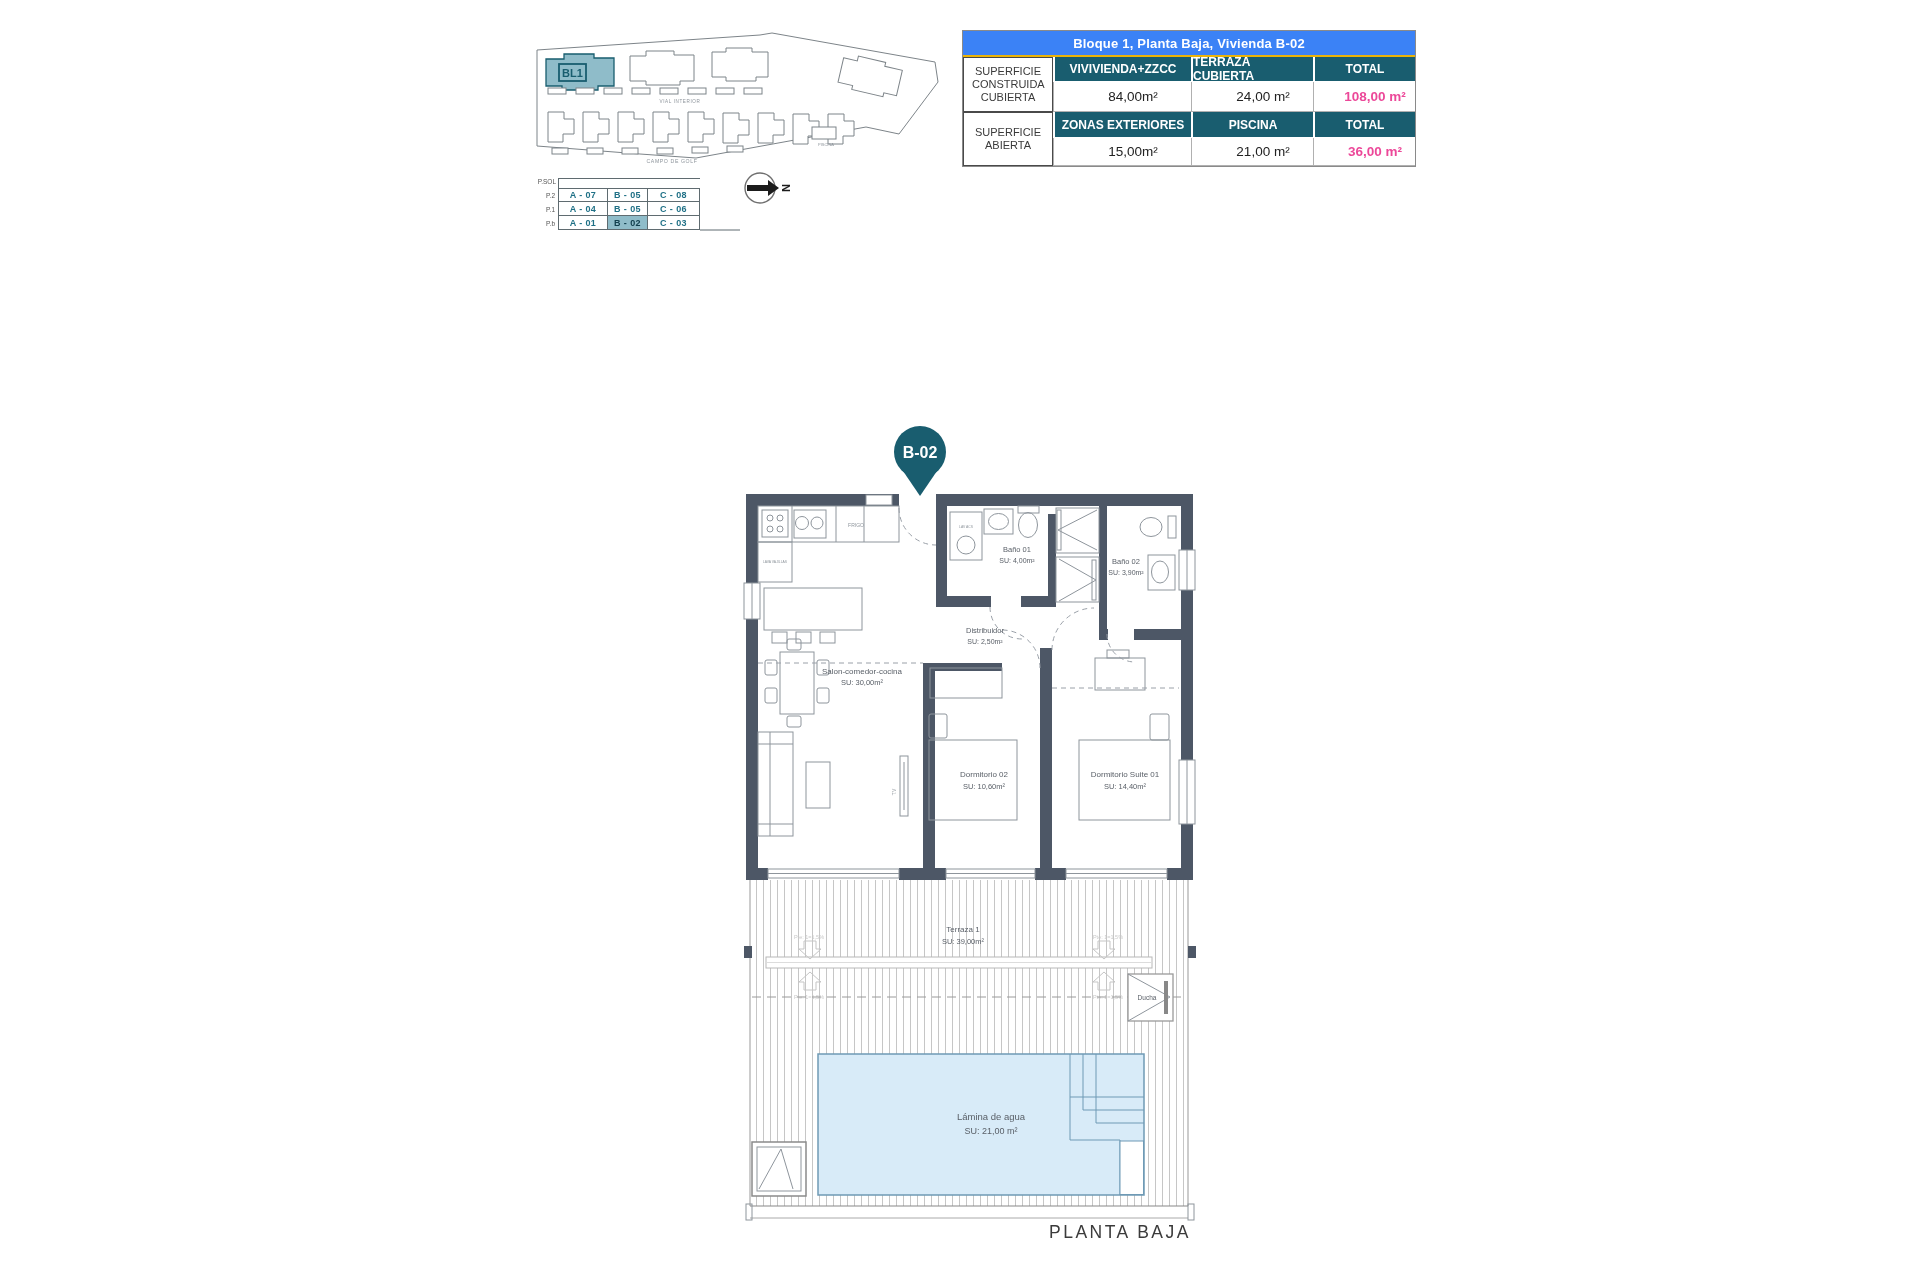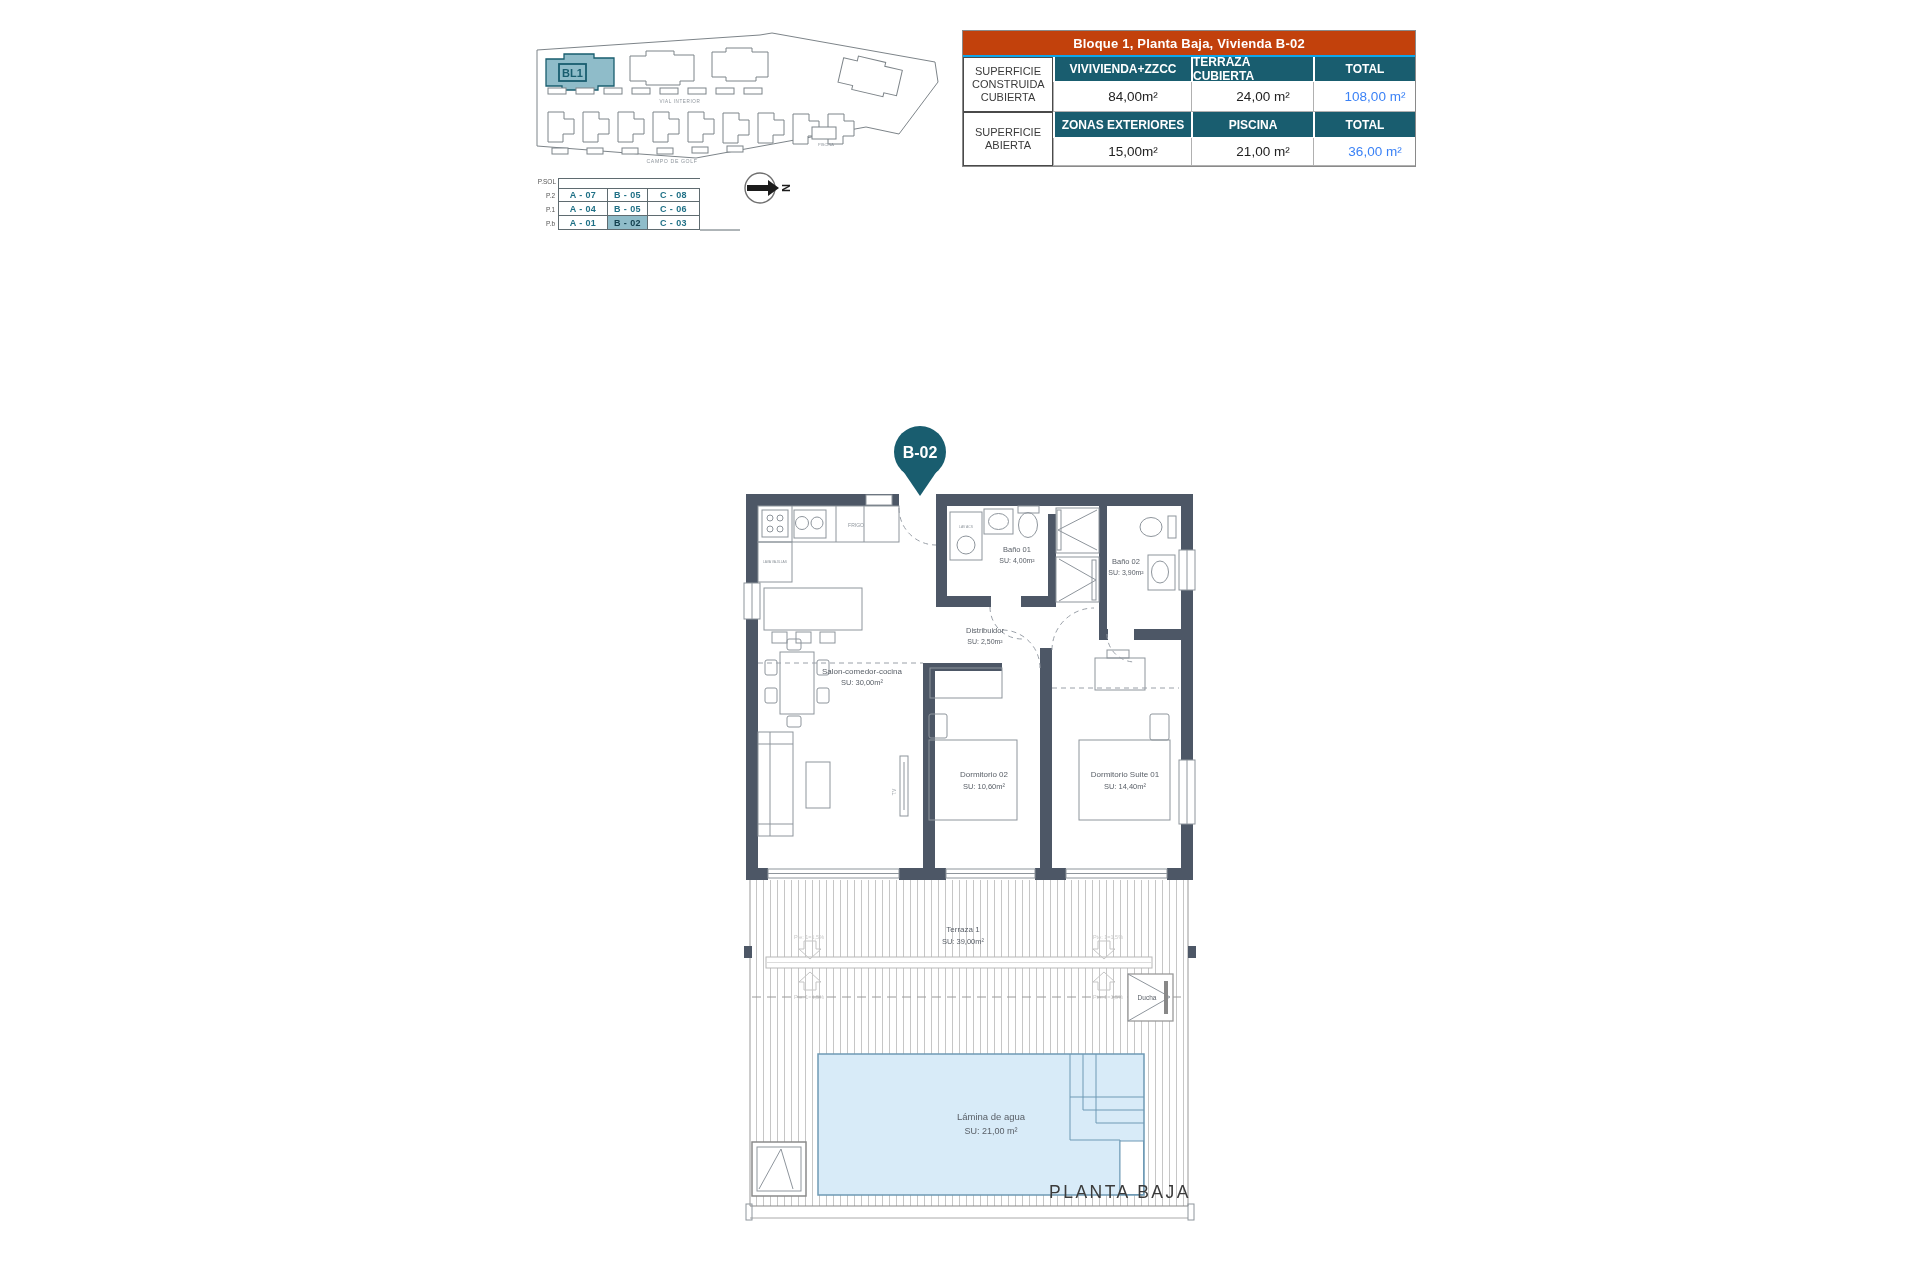--- a/index.html
+++ b/index.html
@@ -19,50 +19,50 @@
   .tiny { fill:#8e959c; }
   .slope{ fill:#c9c9c9; }
   .slope-arrow { fill:none; stroke:#c5c5c5; stroke-width:1; }
 
   
   .spec { position:absolute; left:962px; top:30px; width:452px;
           display:grid; grid-template-columns:90px 138px 122px 102px;
           grid-template-rows:26px 25px 30px 26px 28px;
           border:1px solid #8a8a8a; background:#fff; box-sizing:content-box; }
   .spec div { box-sizing:border-box; display:flex; align-items:center; justify-content:center; }
-  .spec .title { grid-column:1/5; grid-row:1; background:#c2410c; color:#fff;
+  .spec .title { grid-column:1/5; grid-row:1; background:#3b82f6; color:#fff;
                  font-weight:bold; font-size:13px; letter-spacing:.2px;
-                 border-bottom:2px solid #0ea5e9; }
+                 border-bottom:2px solid #eab308; }
   .spec .rowhead { grid-column:1; border:1.5px solid #4a4a4a; background:#fff;
                    font-size:11px; color:#3a3a3a; text-align:center; line-height:1.18; padding:14px; }
   .spec .rh1 { grid-row:2/4; } .spec .rh2 { grid-row:4/6; }
   .spec .th { background:#195d6f; color:#fff; font-weight:bold; font-size:12px;
               border-left:2px solid #fff; border-bottom:1.5px solid #fff; }
   .spec .td { background:#fff; color:#222; font-size:13.5px;
               border-left:1px solid #b0b0b0; border-bottom:1px solid #b0b0b0;padding-left:21px; }
-  .spec .total { font-weight:normal; color:#3b82f6; }
+  .spec .total { font-weight:bold; color:#ec4899; }
   .r2 { grid-row:2; } .r3 { grid-row:3; } .r4 { grid-row:4; } .r5 { grid-row:5; }
   .c2 { grid-column:2; } .c3 { grid-column:3; } .c4 { grid-column:4; }
 
   
   .legend { position:absolute; left:537px; top:178px;
             display:grid; grid-template-columns:22px 49px 40px 52px;
             grid-template-rows:10px 14px 14px 14px; }
   .legend div { box-sizing:border-box; display:flex; align-items:center; justify-content:center; }
   .legend .hd  { justify-content:flex-end; padding-right:2px; font-size:6.5px; color:#555;
                  border-right:1px solid #5f6b70; align-items:flex-start; }
   .legend .lvl { justify-content:flex-end; padding-right:3px; font-size:6.5px; color:#555;
                  border-right:1px solid #5f6b70; }
   .legend .cell { font-size:9px; font-weight:bold; color:#1f7086; letter-spacing:.4px;
                   border-right:1px solid #5f6b70; border-bottom:1px solid #5f6b70; }
   .legend .row1 { border-top:1px solid #5f6b70; }
   .legend .hl { background:#8fbcc9; color:#12404f; }
 
   
-  .caption { position:absolute; left:1020px; top:1182px; width:200px; text-align:center;
+  .caption { position:absolute; left:1020px; top:1222px; width:200px; text-align:center;
              font-size:17.5px; letter-spacing:2.5px; color:#3b3b3b; }
 </style>
 </head>
 <body>
 
 <svg id="plan-svg" width="1920" height="1280" viewBox="0 0 1920 1280">
   <defs>
     <pattern id="deck" width="7" height="12" patternUnits="userSpaceOnUse">
       <rect width="7" height="12" fill="#ffffff"></rect>
       <line x1="0.5" y1="0" x2="0.5" y2="12" stroke="#c6c6c6" stroke-width="1"></line>

